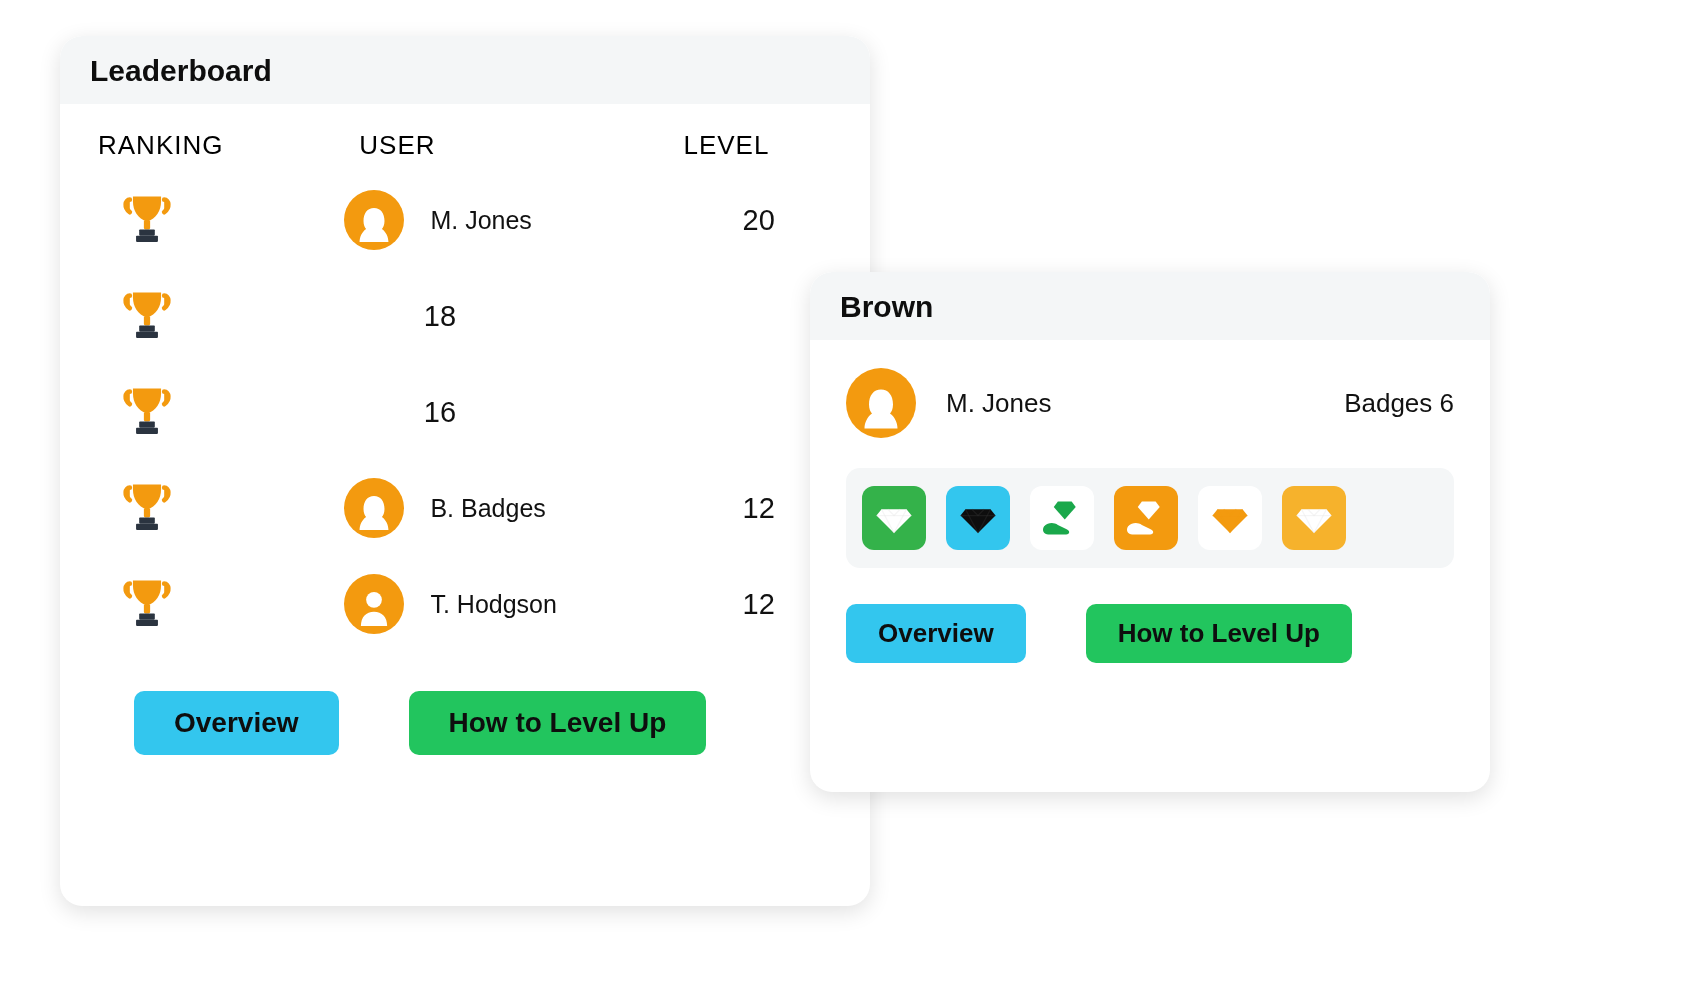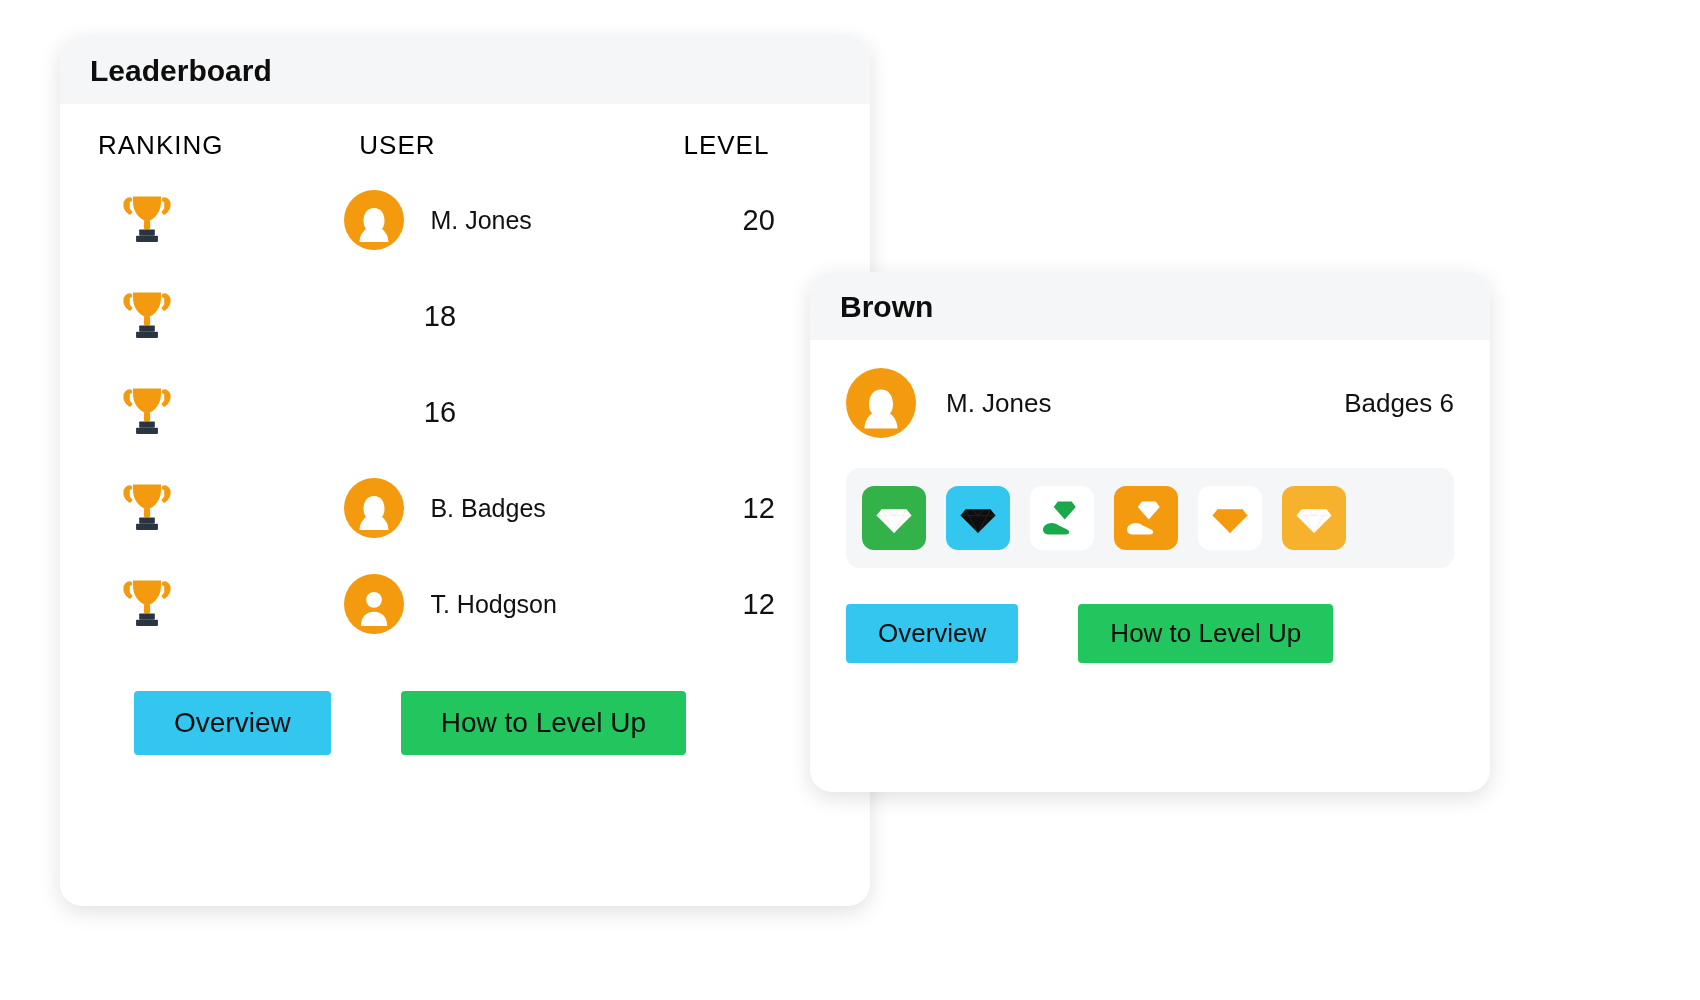--- a/index.html
+++ b/index.html
@@ -83,23 +83,23 @@
   .trophy svg { width: 50px; height: 58px; display: block; }
 
   .card-actions {
     display: flex;
     gap: 70px;
     margin-top: 56px;
     padding-left: 40px;
   }
   .btn {
     border: none;
-    border-radius: 4px;
+    border-radius: 10px;
     font-size: 28px;
-    font-weight: 400;
+    font-weight: 700;
     padding: 16px 40px;
     cursor: pointer;
     font-family: inherit;
   }
   .btn-primary { background: #33c6ee; color: #0e0e0e; }
   .btn-secondary { background: #22c55e; color: #0e0e0e; }
 
   
   .badges-card {
     left: 810px;

